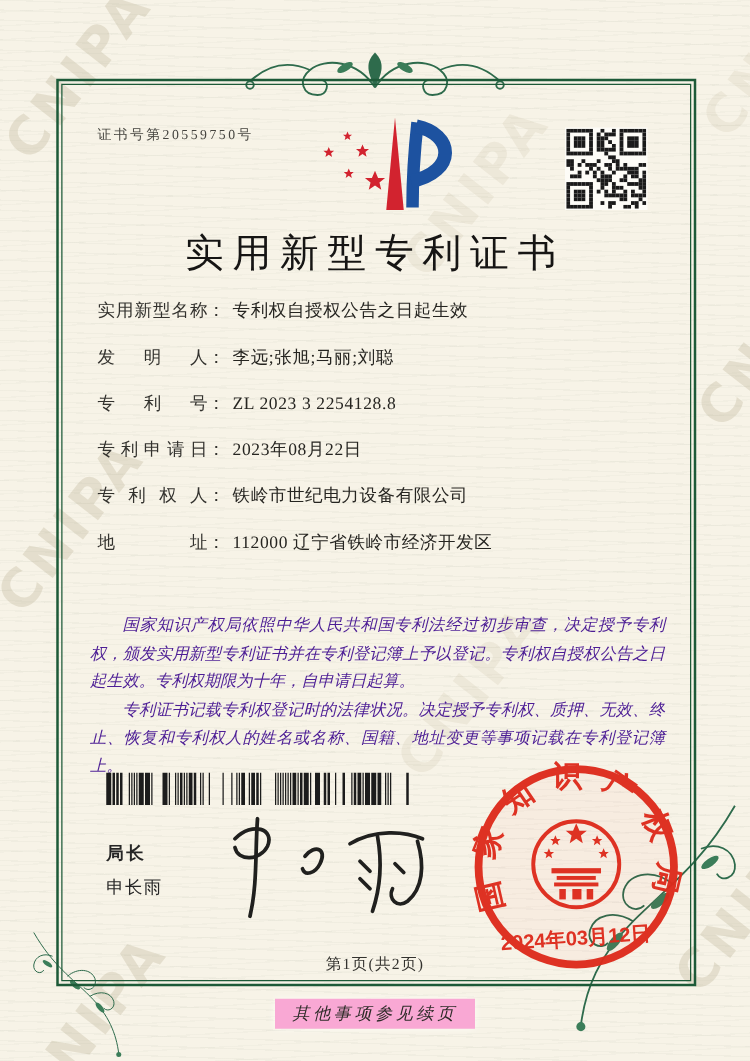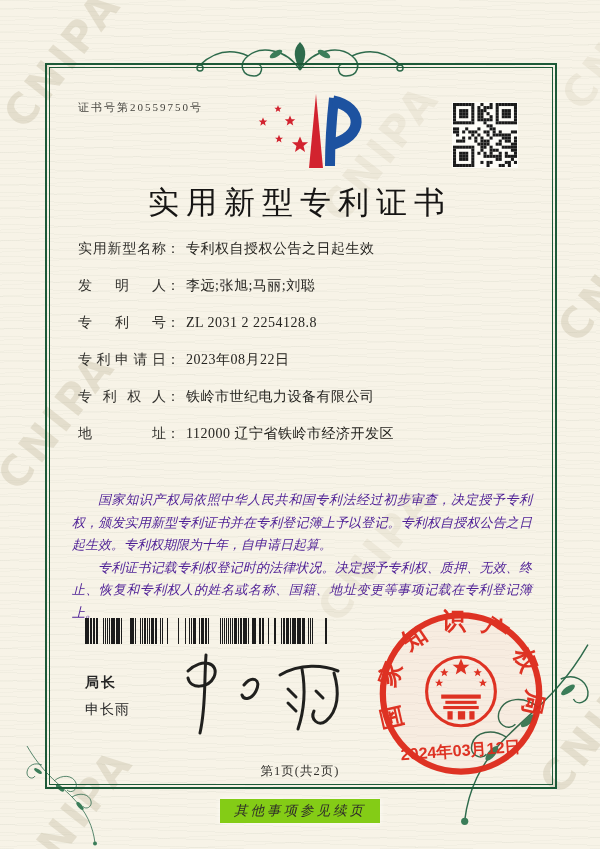--- a/index.html
+++ b/index.html
@@ -44,21 +44,21 @@
   .sig-title{position:absolute;left:85px;top:674px;font-family:"Liberation Sans","DejaVu Sans",sans-serif;
       font-weight:bold;font-size:14px;color:#262626;letter-spacing:2px;}
   .sig-name{position:absolute;left:85px;top:701px;font-family:"Liberation Sans","DejaVu Sans",sans-serif;
       font-weight:normal;font-size:14px;color:#262626;letter-spacing:1px;}
   .sig-hand{position:absolute;left:168px;top:645px;}
   
   .seal{position:absolute;left:372px;top:608px;opacity:.96;}
   
   .page-info{position:absolute;left:0;right:0;top:763px;text-align:center;font-size:12.5px;color:#33322e;letter-spacing:1px;}
   .cont-note{position:absolute;left:0;right:0;top:799px;text-align:center;}
-  .cont-note span{display:inline-block;background:#84cc16;padding:3px 14px;font-size:13.5px;
+  .cont-note span{display:inline-block;background:#f9a8d4;padding:3px 14px;font-size:13.5px;
       font-style:italic;color:#2e2c29;letter-spacing:3px;box-shadow:0 0 6px rgba(255,255,250,.9);}
 </style>
 </head>
 <body>
 
 <svg width="0" height="0" style="position:absolute">
   <defs>
     <path id="star" d="M0,-10 L2.9,-3.1 L9.5,-3.1 L4.2,1.2 L5.9,8.1 L0,4 L-5.9,8.1 L-4.2,1.2 L-9.5,-3.1 L-2.9,-3.1 Z"></path>
     <symbol id="flourish" viewBox="0 0 220 46">
       <g fill="none" stroke="#2e6b4c" stroke-width="1.5">
@@ -354,21 +354,21 @@
   <div class="title">实用新型专利证书</div>
 
   <div class="fields">
     <div class="row">
       <span class="f-label">实用新型名称</span><span class="f-sep">：</span><span class="f-value">专利权自授权公告之日起生效</span>
     </div>
     <div class="row">
       <span class="f-label">发明人</span><span class="f-sep">：</span><span class="f-value">李远;张旭;马丽;刘聪</span>
     </div>
     <div class="row">
-      <span class="f-label">专利号</span><span class="f-sep">：</span><span class="f-value">ZL 2031 2 2254128.8</span>
+      <span class="f-label">专利号</span><span class="f-sep">：</span><span class="f-value">ZL 2023 3 2254128.8</span>
     </div>
     <div class="row">
       <span class="f-label">专利申请日</span><span class="f-sep">：</span><span class="f-value">2023年08月22日</span>
     </div>
     <div class="row">
       <span class="f-label">专利权人</span><span class="f-sep">：</span><span class="f-value">铁岭市世纪电力设备有限公司</span>
     </div>
     <div class="row">
       <span class="f-label">地址</span><span class="f-sep">：</span><span class="f-value">112000 辽宁省铁岭市经济开发区</span>
     </div>

